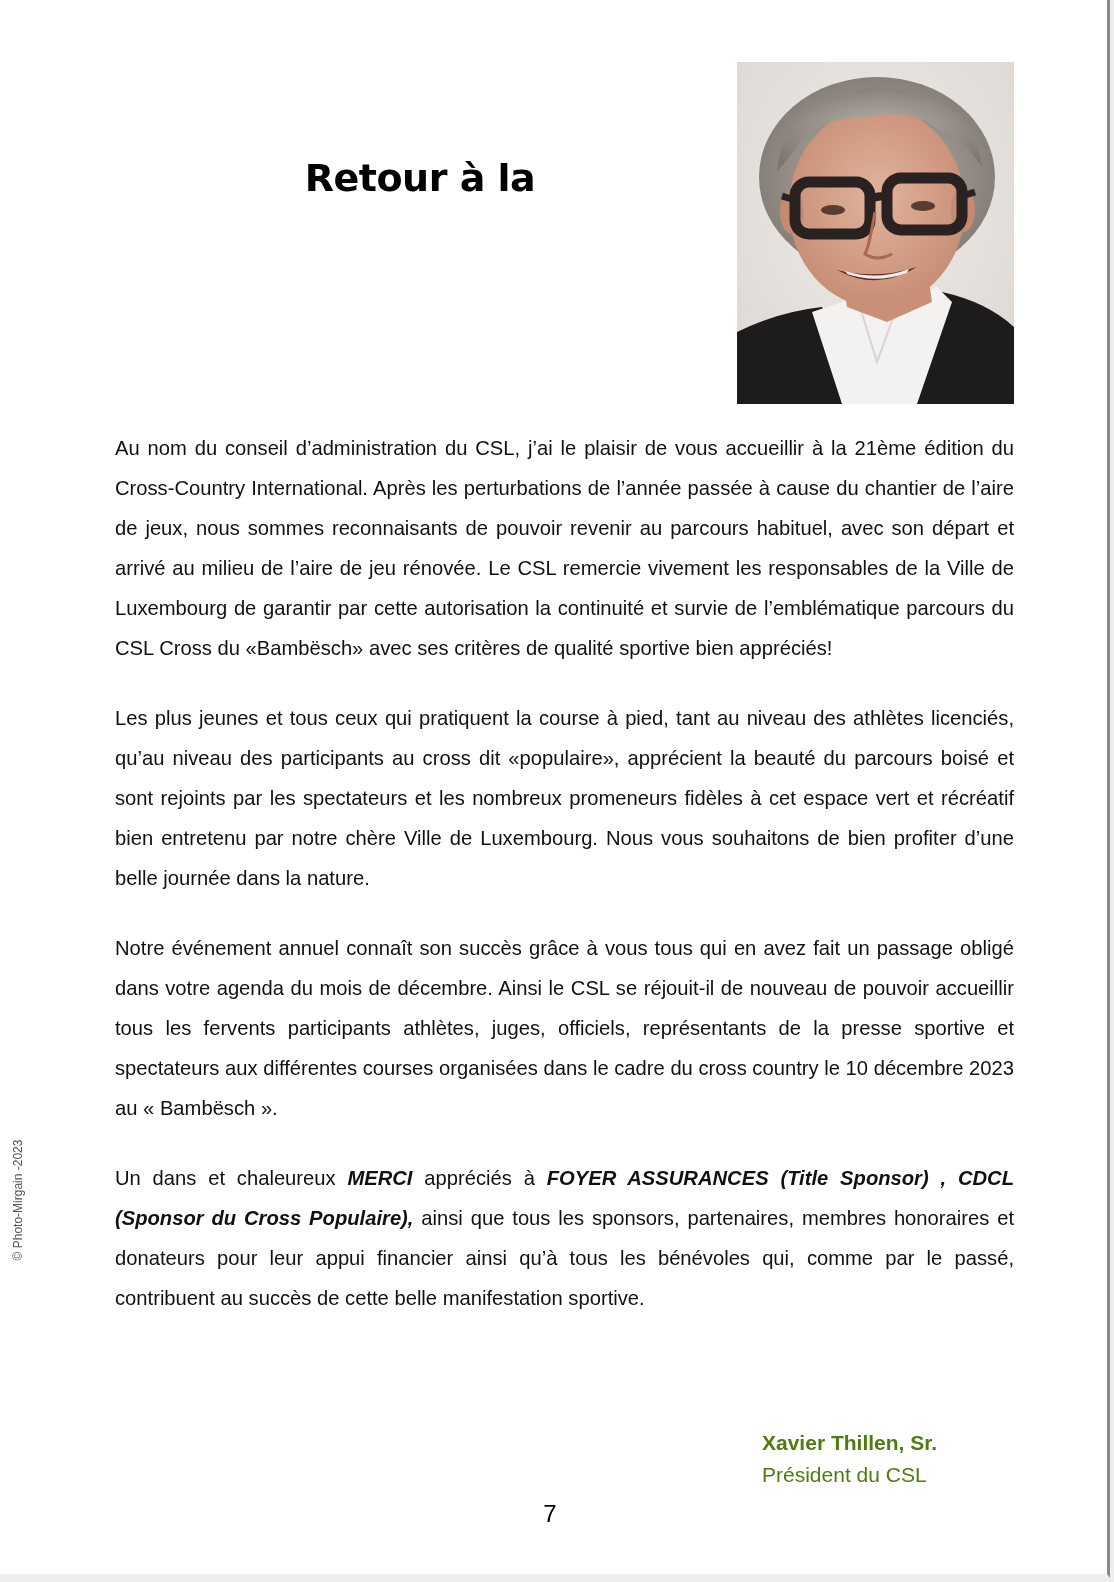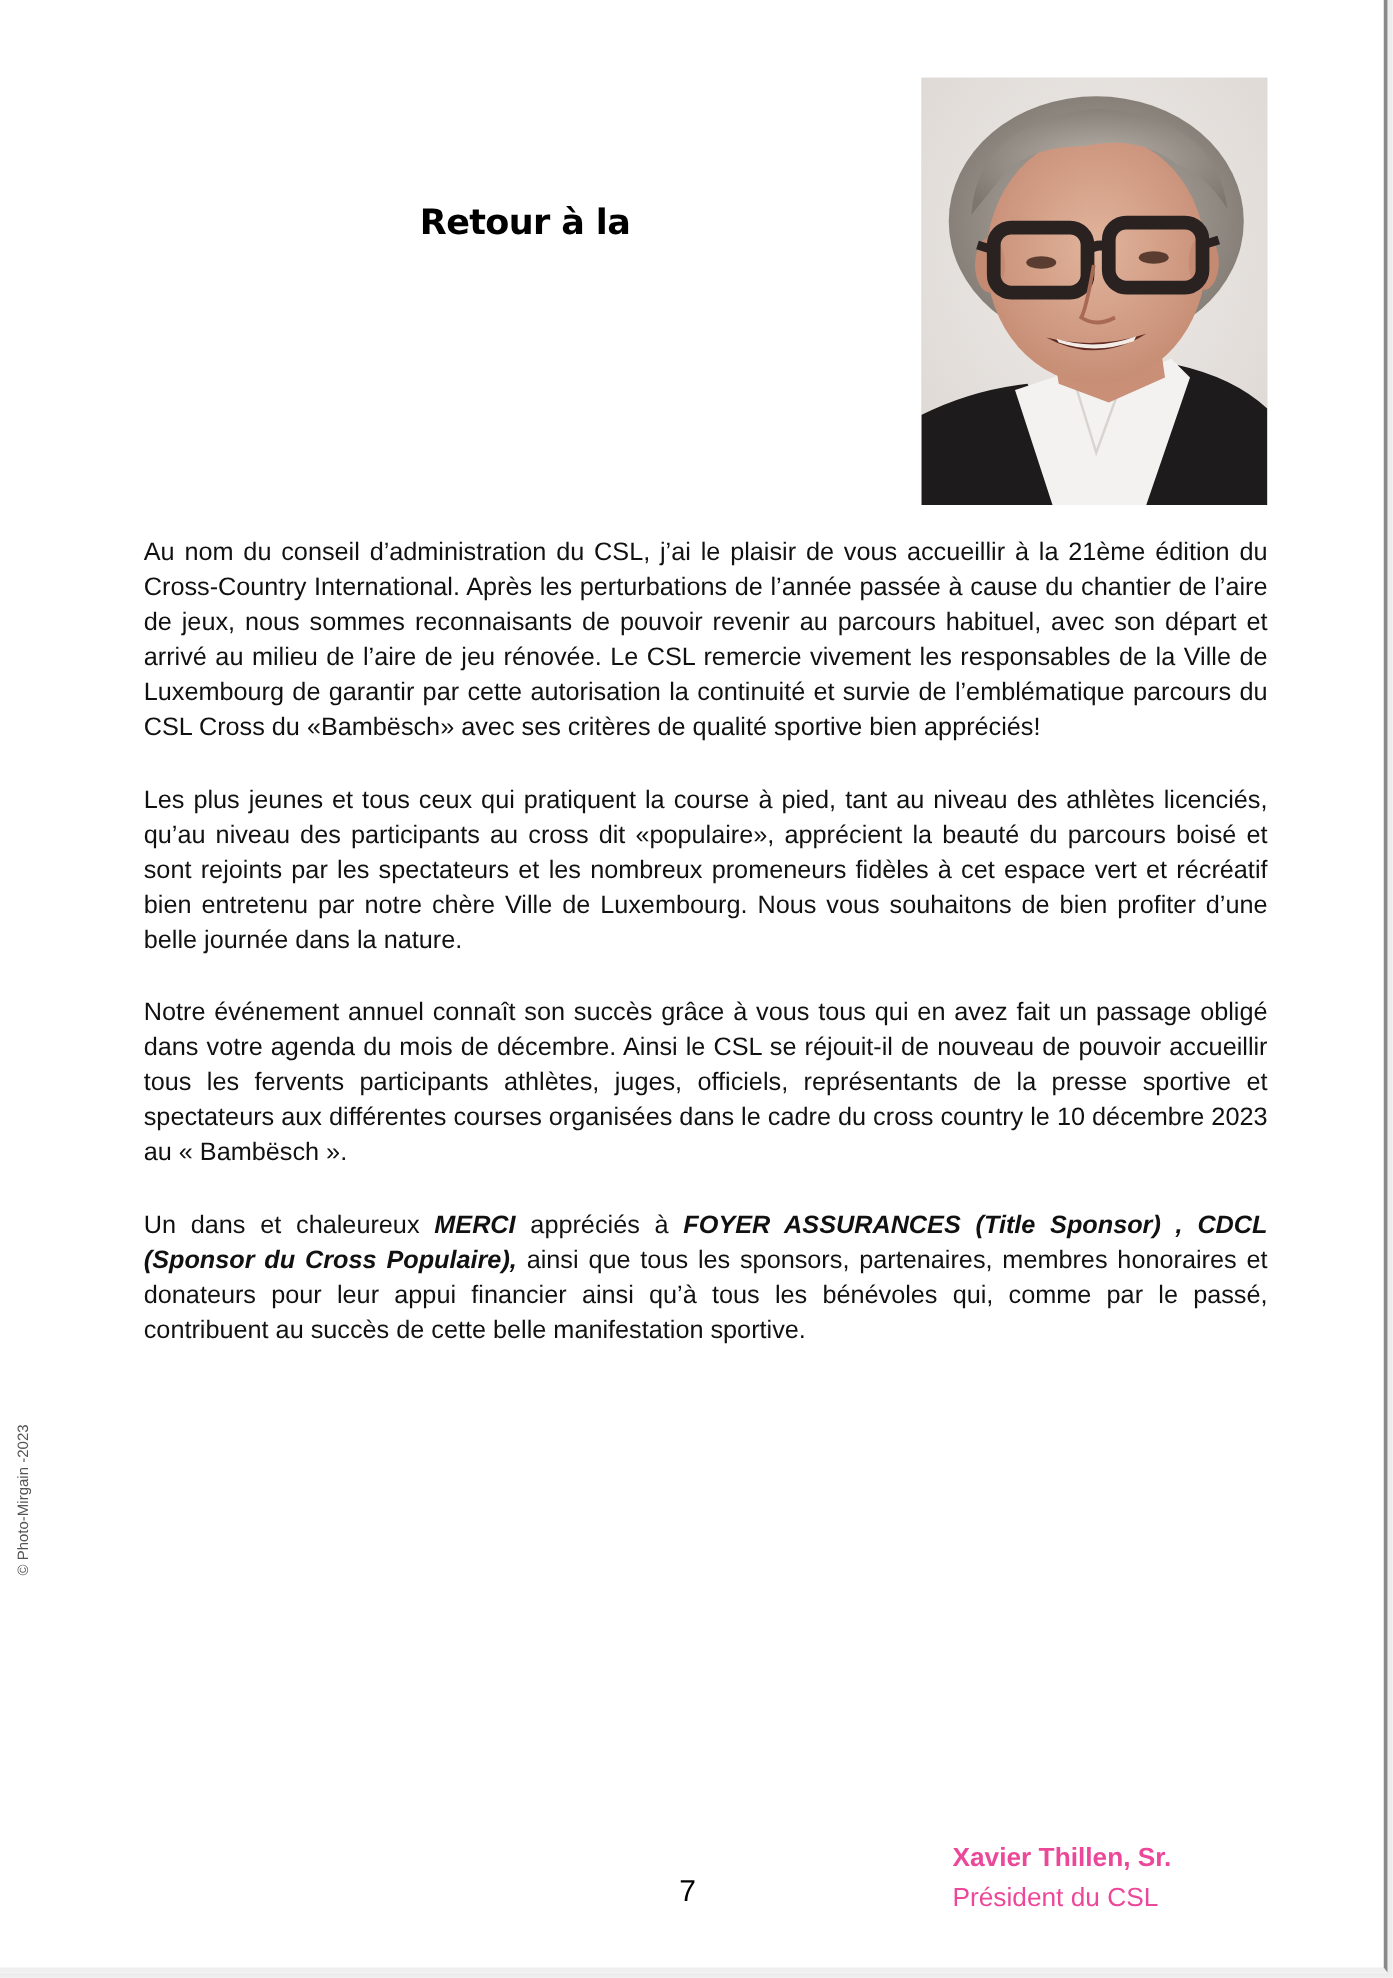--- a/index.html
+++ b/index.html
@@ -26,21 +26,21 @@
       box-sizing: border-box;
     }
     .title {
       position: absolute;
       left: 100px;
       top: 150px;
       width: 640px;
       text-align: center;
       font-family: "DejaVu Sans", sans-serif;
       font-weight: bold;
-      font-size: 28px;
+      font-size: 38px;
       line-height: 56px;
       color: #000;
       letter-spacing: -0.5px;
     }
     .title span { display: block; }
     .photo {
       position: absolute;
       left: 737px;
       top: 62px;
       width: 277px;
@@ -49,37 +49,36 @@
       background: #e8e4e1;
     }
     .photo svg { display: block; }
     .body-text {
       position: absolute;
       left: 115px;
       top: 428px;
       width: 899px;
       font-family: "Liberation Sans", sans-serif;
       font-size: 20.2px;
-      line-height: 28px;
+      line-height: 40px;
       color: #111;
       text-align: justify;
     }
     .body-text p {
       margin: 0 0 30px 0;
     }
     .body-text b { font-weight: bold; font-style: italic; }
     .signature {
       position: absolute;
       left: 762px;
       top: 1427px;
       font-family: "Liberation Sans", sans-serif;
       font-size: 21px;
       line-height: 32px;
-      color: #ec4899;
-      margin-top: 44px;
+      color: #4d7c0f;
     }
     .signature .name { font-weight: bold; display: block; }
     .signature .role { display: block; }
     .page-number {
       position: absolute;
       left: 530px;
       top: 1500px;
       width: 40px;
       text-align: center;
       font-family: "Liberation Sans", sans-serif;

